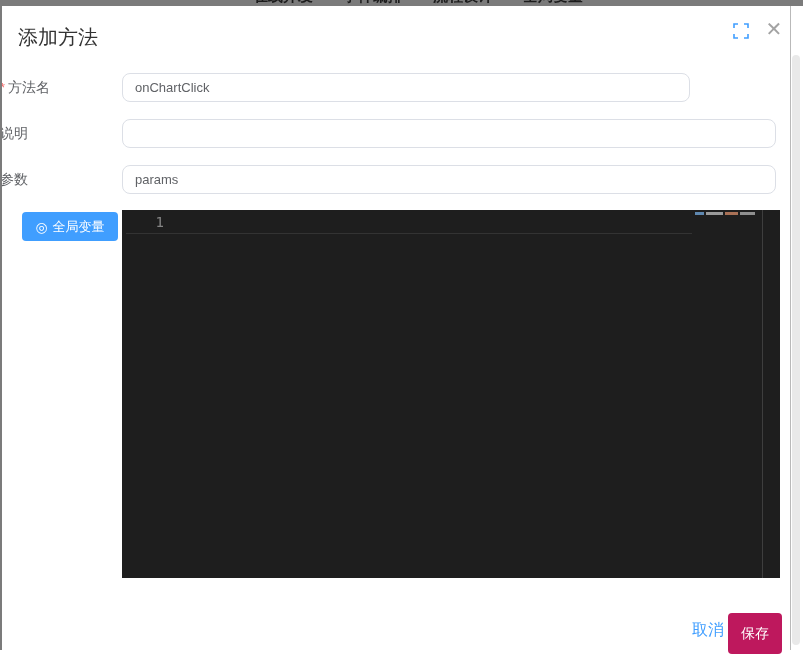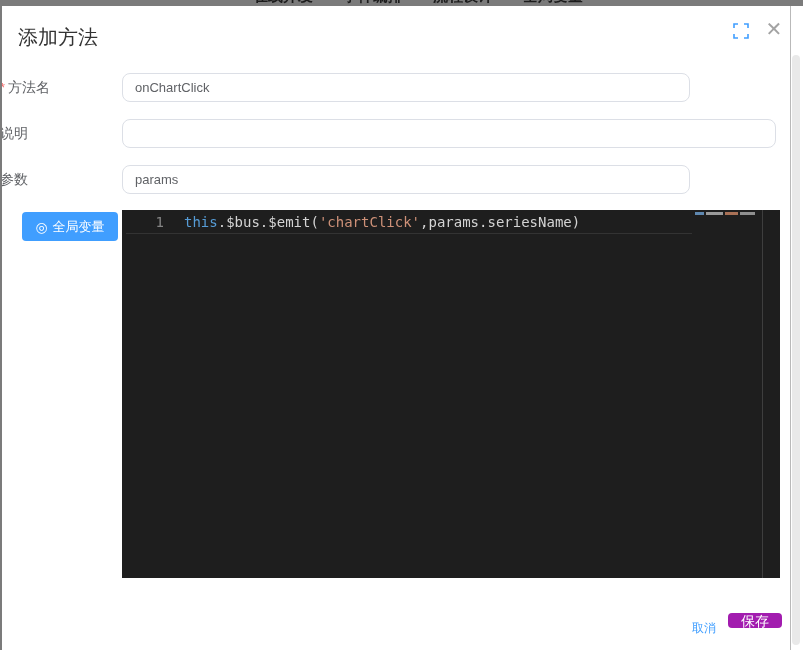--- a/index.html
+++ b/index.html
@@ -27,21 +27,21 @@
 
   
   .form-label { position:absolute; left:0; width:110px; 
                 font-size:14px; color:#606266; line-height:28px; }
   .required-mark { color:#f56c6c; margin-right:3px; font-size:13px; }
   .txt-input { position:absolute; left:122px; height:29px; border:1px solid #dcdfe6;
                border-radius:8px; padding:0 12px; font-size:13px; color:#606266;
                font-family:"Liberation Sans","DejaVu Sans",sans-serif; outline:none; background:#fff; } #label-row-0 { top:73px; }
   #input-0 { top:73px; width:568px; }
   #label-row-1 { top:119px; } #input-1 { top:119px; width:654px; }
-  #label-row-2 { top:165px; } #input-2 { top:165px; width:568px; }
+  #label-row-2 { top:165px; } #input-2 { top:165px; width:654px; }
 
   
   .assistant-btn { position:absolute; left:22px; top:212px; width:96px; height:29px;
                    background:#409eff; border:none; border-radius:4px; color:#ffffff;
                    font-size:13px; display:flex; align-items:center; justify-content:center;
                    gap:5px; cursor:pointer; font-family:"Liberation Sans",sans-serif; }
   .assistant-icon { font-size:14px; line-height:1; }
 
   
   .code-editor { position:absolute; left:122px; top:210px; width:658px; height:368px;
@@ -54,25 +54,25 @@
                          background:#333333; }
   .minimap { position:absolute; left:573px; top:2px; width:60px; height:4px; display:flex; }
   .minimap .m1 { width:9px;  height:3px; background:#5f88b0; }
   .minimap .m2 { width:17px; height:3px; background:#9a9a9a; margin-left:2px; }
   .minimap .m3 { width:13px; height:3px; background:#a97156; margin-left:2px; }
   .minimap .m4 { width:15px; height:3px; background:#8f8f8f; margin-left:2px; }
   .overview-ruler { position:absolute; left:640px; top:0; width:1px; height:100%;
                     background:#3e3e3e; }
 
   
-  .cancel-btn { position:absolute; left:686px; top:616px; font-size:12px; color:#409eff;
+  .cancel-btn { position:absolute; left:686px; top:616px; font-size:16px; color:#409eff;
                 background:none; border:none; cursor:pointer; padding:4px 6px;
                 font-family:"Liberation Sans",sans-serif; }
-  .save-btn { position:absolute; left:728px; top:613px; width:54px; height:15px;
-              background:#a21caf; color:#ffffff; border:none; border-radius:4px;
+  .save-btn { position:absolute; left:728px; top:613px; width:54px; height:41px;
+              background:#be185d; color:#ffffff; border:none; border-radius:4px;
               font-size:14px; cursor:pointer; font-family:"Liberation Sans",sans-serif; }
 </style>
 </head>
 <body>
 
 <div class="backdrop-top">
   <div class="backdrop-tabs">
     <span>在线开发</span>
     <span>事件编排</span>
     <span>流程设计</span>
@@ -104,21 +104,20 @@
 <div class="form-label" id="label-row-2">参数</div>
 <input class="txt-input" id="input-2" type="text" value="params" style="">
 
 <button class="assistant-btn">
   <span class="assistant-icon">◎</span>
   <span>全局变量</span>
 </button>
 
 <div class="code-editor">
   <div class="line-number">1</div>
-  <div class="code-line"><span style="color: rgb(86, 156, 214);">this</span><span style="color: rgb(212, 212, 212);">.$bus.$emit(</span><span style="color: rgb(206, 145, 120);">'chartClick'</span><span style="color: rgb(212, 212, 212);">,params.seriesName)</span></div>
   <div class="current-line-border"></div>
   <div class="minimap">
     <span class="m1"></span>
     <span class="m2"></span>
     <span class="m3"></span>
     <span class="m4"></span>
   </div>
   <div class="overview-ruler"></div>
 </div>
 

